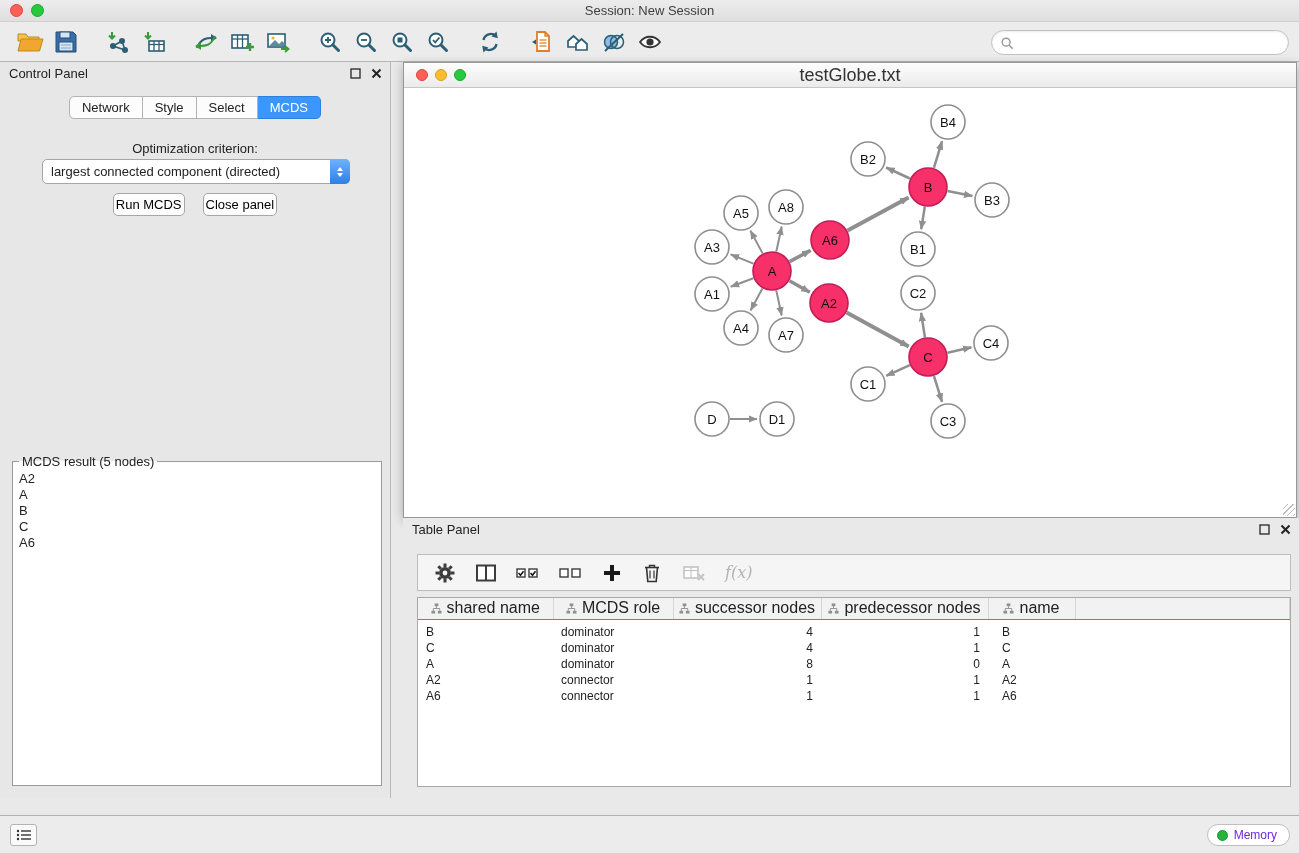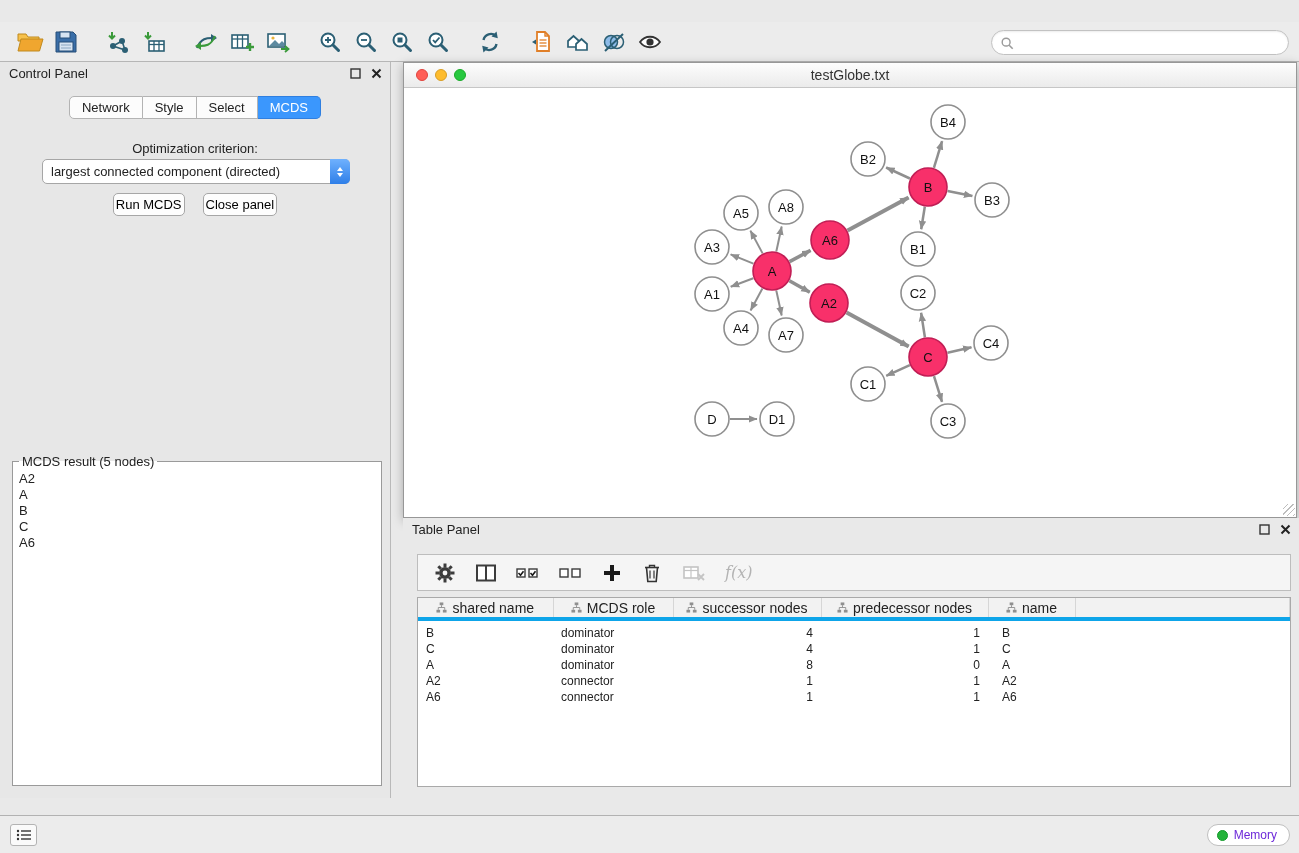--- a/index.html
+++ b/index.html
@@ -53,39 +53,39 @@
     cursor:default; font-family:"Liberation Sans",sans-serif; }
   .result-box { position:absolute; left:12px; right:8px; top:392px; bottom:12px; background:#fff;
     border:1px solid #9a9a9a; padding:2px 4px; }
   .result-box legend { font-size:13px; padding:0 3px; margin-left:2px; }
   .result-item { font-size:13px; line-height:16px; padding-left:2px; }
 
   
   .network-window { position:absolute; left:403px; top:62px; width:894px; height:456px; background:#fff;
     border:1px solid #979797; box-shadow:0 3px 10px rgba(0,0,0,.28); }
   .nw-titlebar { position:relative; height:25px; background:linear-gradient(#fdfdfd,#ebebeb);
-    border-bottom:1px solid #c6c6c6; text-align:center; line-height:24px; font-size:14px; color:#333; }
+    border-bottom:1px solid #c6c6c6; text-align:center; line-height:24px; font-size:18px; color:#333; }
   .nw-titlebar .traffic { top:6px; left:12px; gap:7px; }
   .nw-titlebar .tl { width:12px; height:12px; }
   .nw-canvas { position:absolute; top:25px; left:0; right:0; bottom:0; background:#fff; overflow:hidden; }
   .node-label { font-size:13px; fill:#111; font-family:"Liberation Sans","DejaVu Sans",sans-serif; }
   .resize-grip { position:absolute; right:1px; bottom:1px; width:12px; height:12px;
     background:repeating-linear-gradient(135deg, transparent 0 3px, #bdbdbd 3px 4px); }
 
   
   .table-panel { position:absolute; left:403px; top:518px; right:0; bottom:38px; background:#e9e9e9; }
   .tp-toolbar { position:absolute; left:14px; right:8px; top:36px; height:37px; background:#f5f5f5;
     border:1px solid #bdbdbd; display:flex; align-items:center; gap:19px; padding-left:16px; }
   .tp-btn { background:none; border:none; padding:0; display:flex; align-items:center; justify-content:center; cursor:default; }
   .fx { font-family:"DejaVu Serif","Liberation Serif",serif; font-style:italic; font-size:16px; color:#b3b3b3; }
   .tp-tablebox { position:absolute; left:14px; right:8px; top:79px; bottom:28px; background:#fff;
     border:1px solid #a9a9a9; overflow:hidden; }
   table.node-table { width:100%; border-collapse:collapse; table-layout:fixed; }
-  .node-table th { font-weight:normal; font-size:14px; color:#222; background:#f2f2f2; height:21px;
-    border-right:1px solid #d6d6d6; border-bottom:4px solid #0ea5e9; }
+  .node-table th { font-weight:normal; font-size:16px; color:#222; background:#f2f2f2; height:21px;
+    border-right:1px solid #d6d6d6; border-bottom:1px solid #0ea5e9; }
   .th-inner { display:flex; align-items:center; justify-content:center; gap:5px; }
   .node-table td { font-size:12px; line-height:16px; height:16px; padding:0 8px; white-space:nowrap;
     overflow:hidden; }
   .node-table td.num { text-align:right; }
   .node-table td.col4 { padding-left:14px; }
   .node-table tbody tr:first-child td { padding-top:4px; }
   .col0 { width:135px; } .col1 { width:120px; } .col2 { width:148px; } .col3 { width:167px; } .col4 { width:87px; }
   .colfill { width:auto; border-right:none; }
   .tp-tabs { position:absolute; bottom:5px; left:0; width:100%; display:flex; justify-content:center; }
 
@@ -95,20 +95,27 @@
     border:1px solid #b3b3b3; border-radius:3px; display:flex; align-items:center; justify-content:center; }
   .memory-btn { position:absolute; right:9px; top:8px; height:22px; background:#fff; border:1px solid #c0c0c0;
     border-radius:11px; display:flex; align-items:center; gap:6px; padding:0 12px 0 9px; font-size:12px; color:#6d28d9; }
   .mem-dot { width:11px; height:11px; border-radius:50%; background:#24b33b; border:1px solid #149a2b; }
 </style>
 </head>
 <body>
 
 <div class="app">
 
+  <div class="titlebar">
+    <div class="traffic">
+      <span class="tl red"></span>
+      <span class="tl green"></span>
+    </div>
+    <span>Session: New Session</span>
+  </div>
 
   <div class="toolbar">
     <button class="tbtn">
       <svg width="28" height="24" viewBox="0 0 28 24">
         <path d="M2 4h8l2 3h11v4H2z" fill="#f7c14b" stroke="#c08a1e"></path>
         <path d="M2 21 L5 9 H27 L23.5 21 Z" fill="#f0a62f" stroke="#c08a1e"></path>
       </svg>
     </button>
     <button class="tbtn">
       <svg width="24" height="24" viewBox="0 0 24 24">

